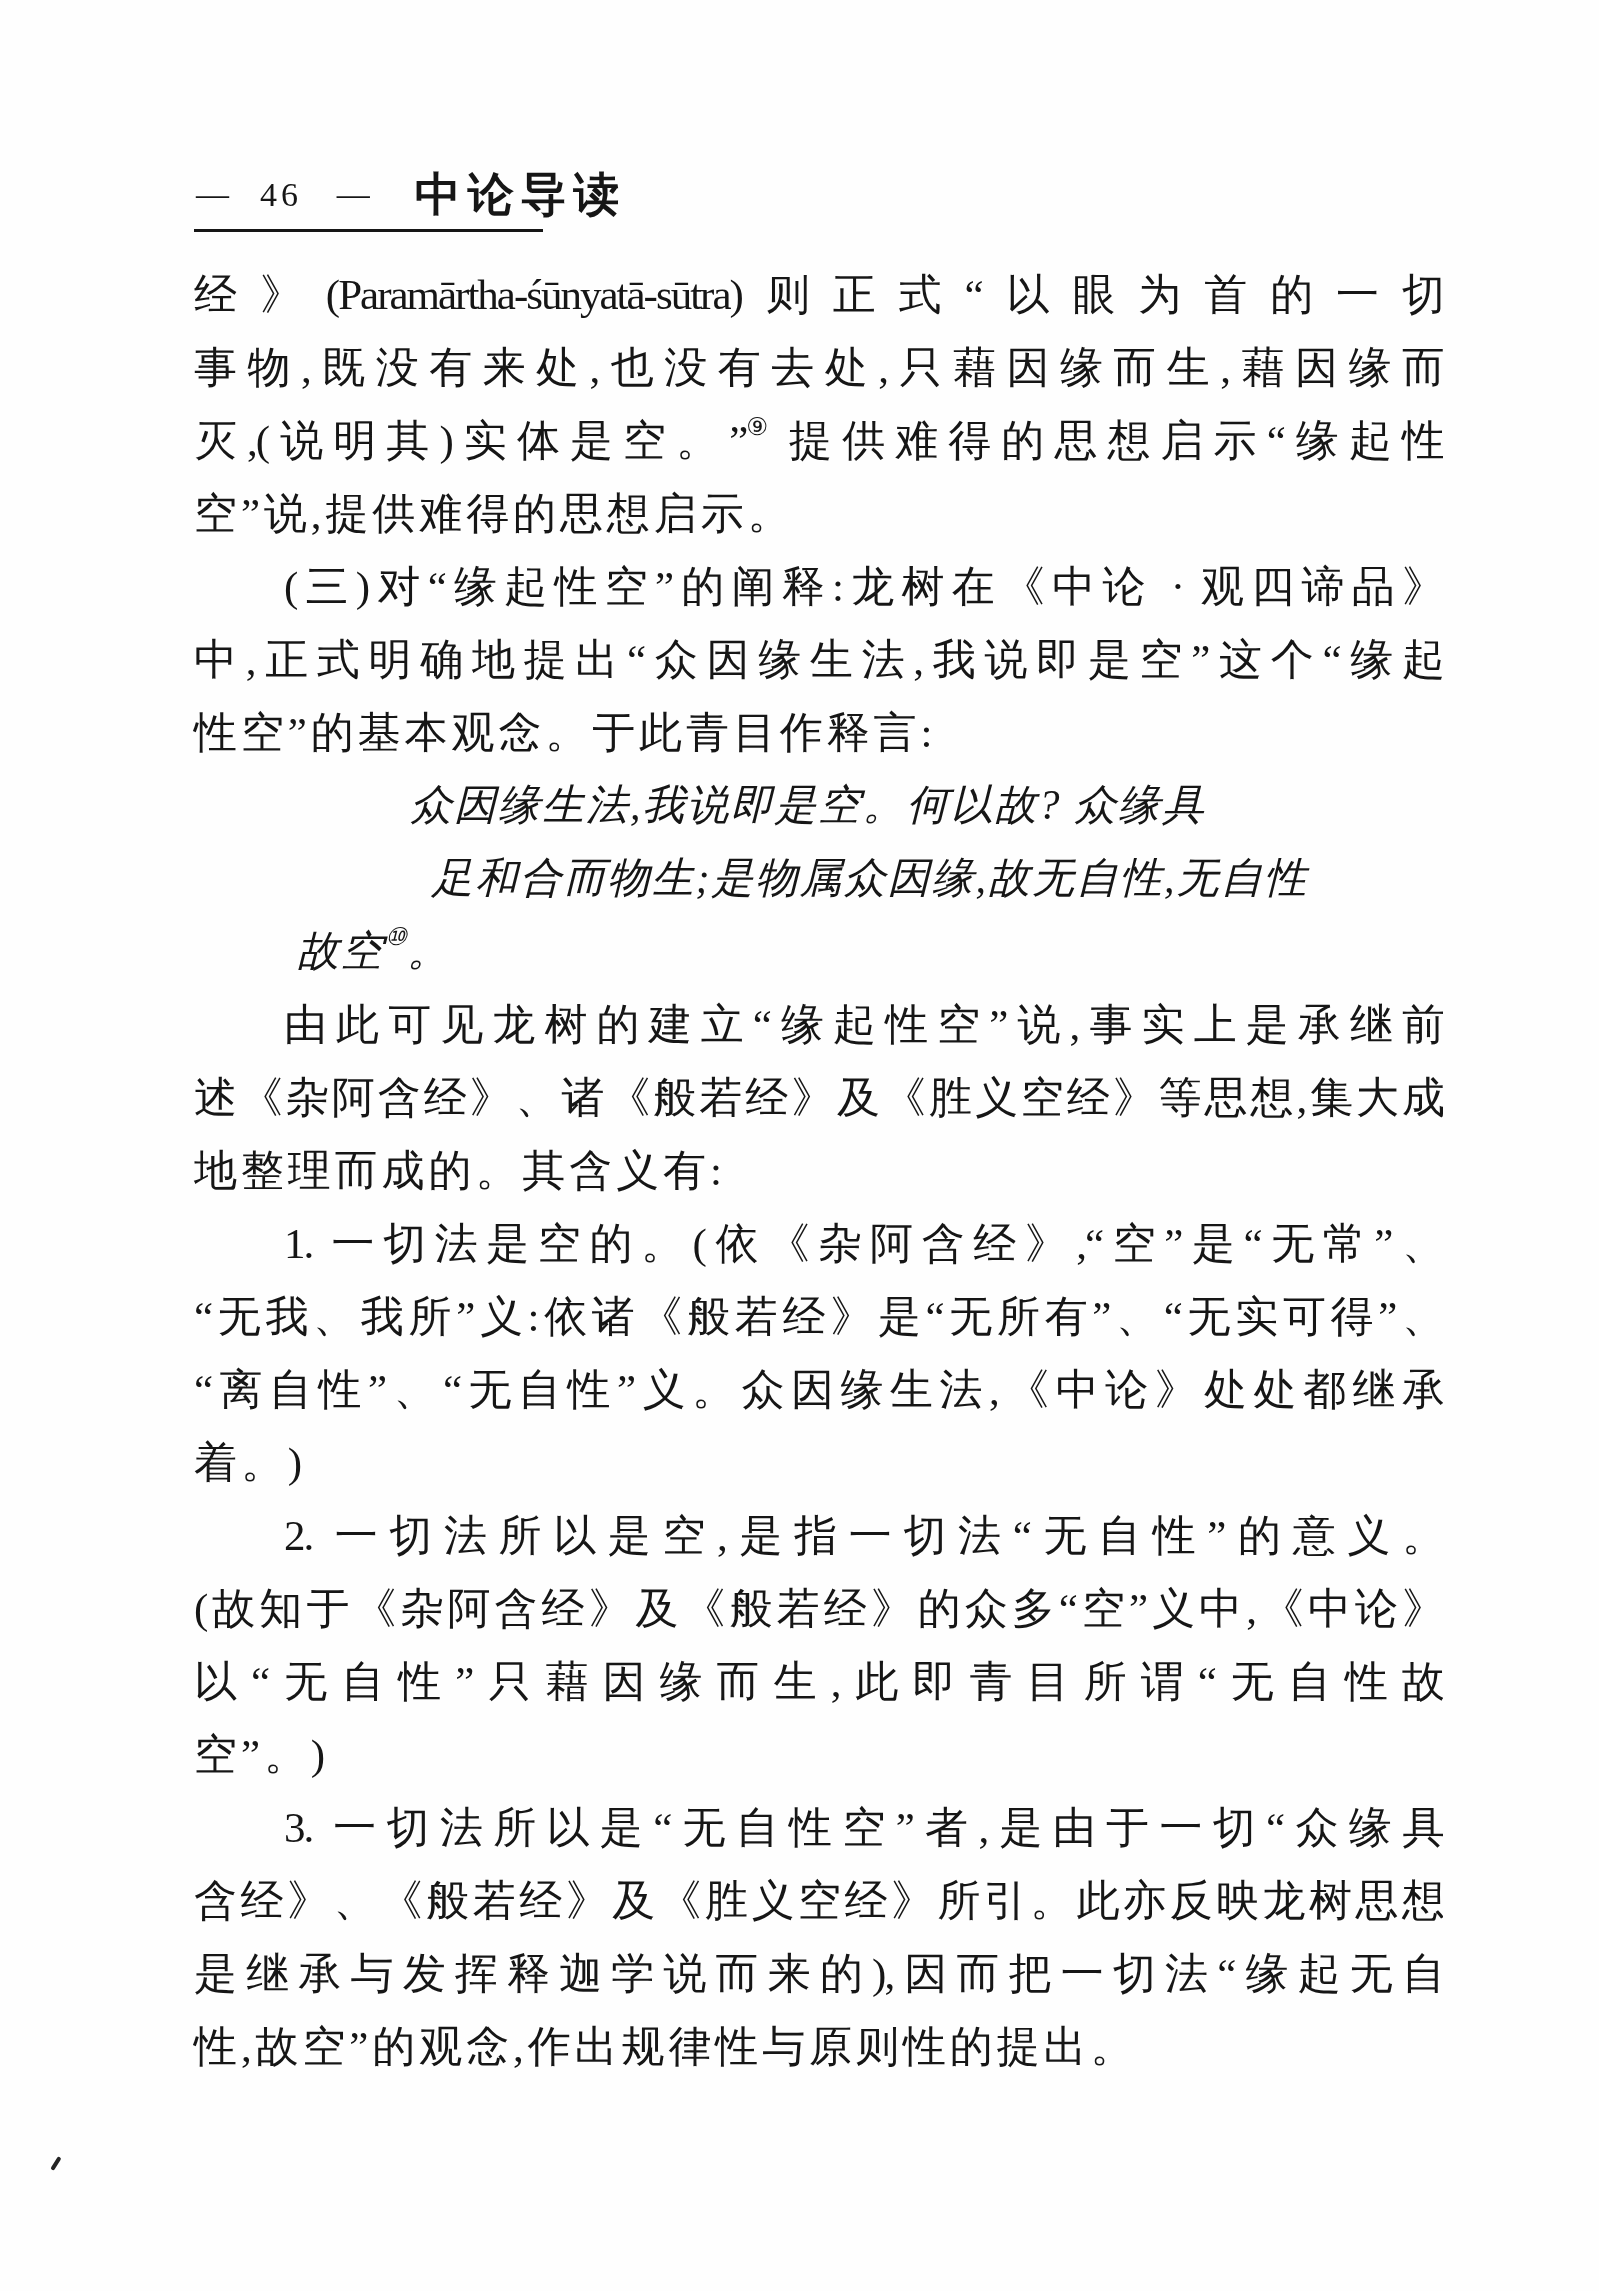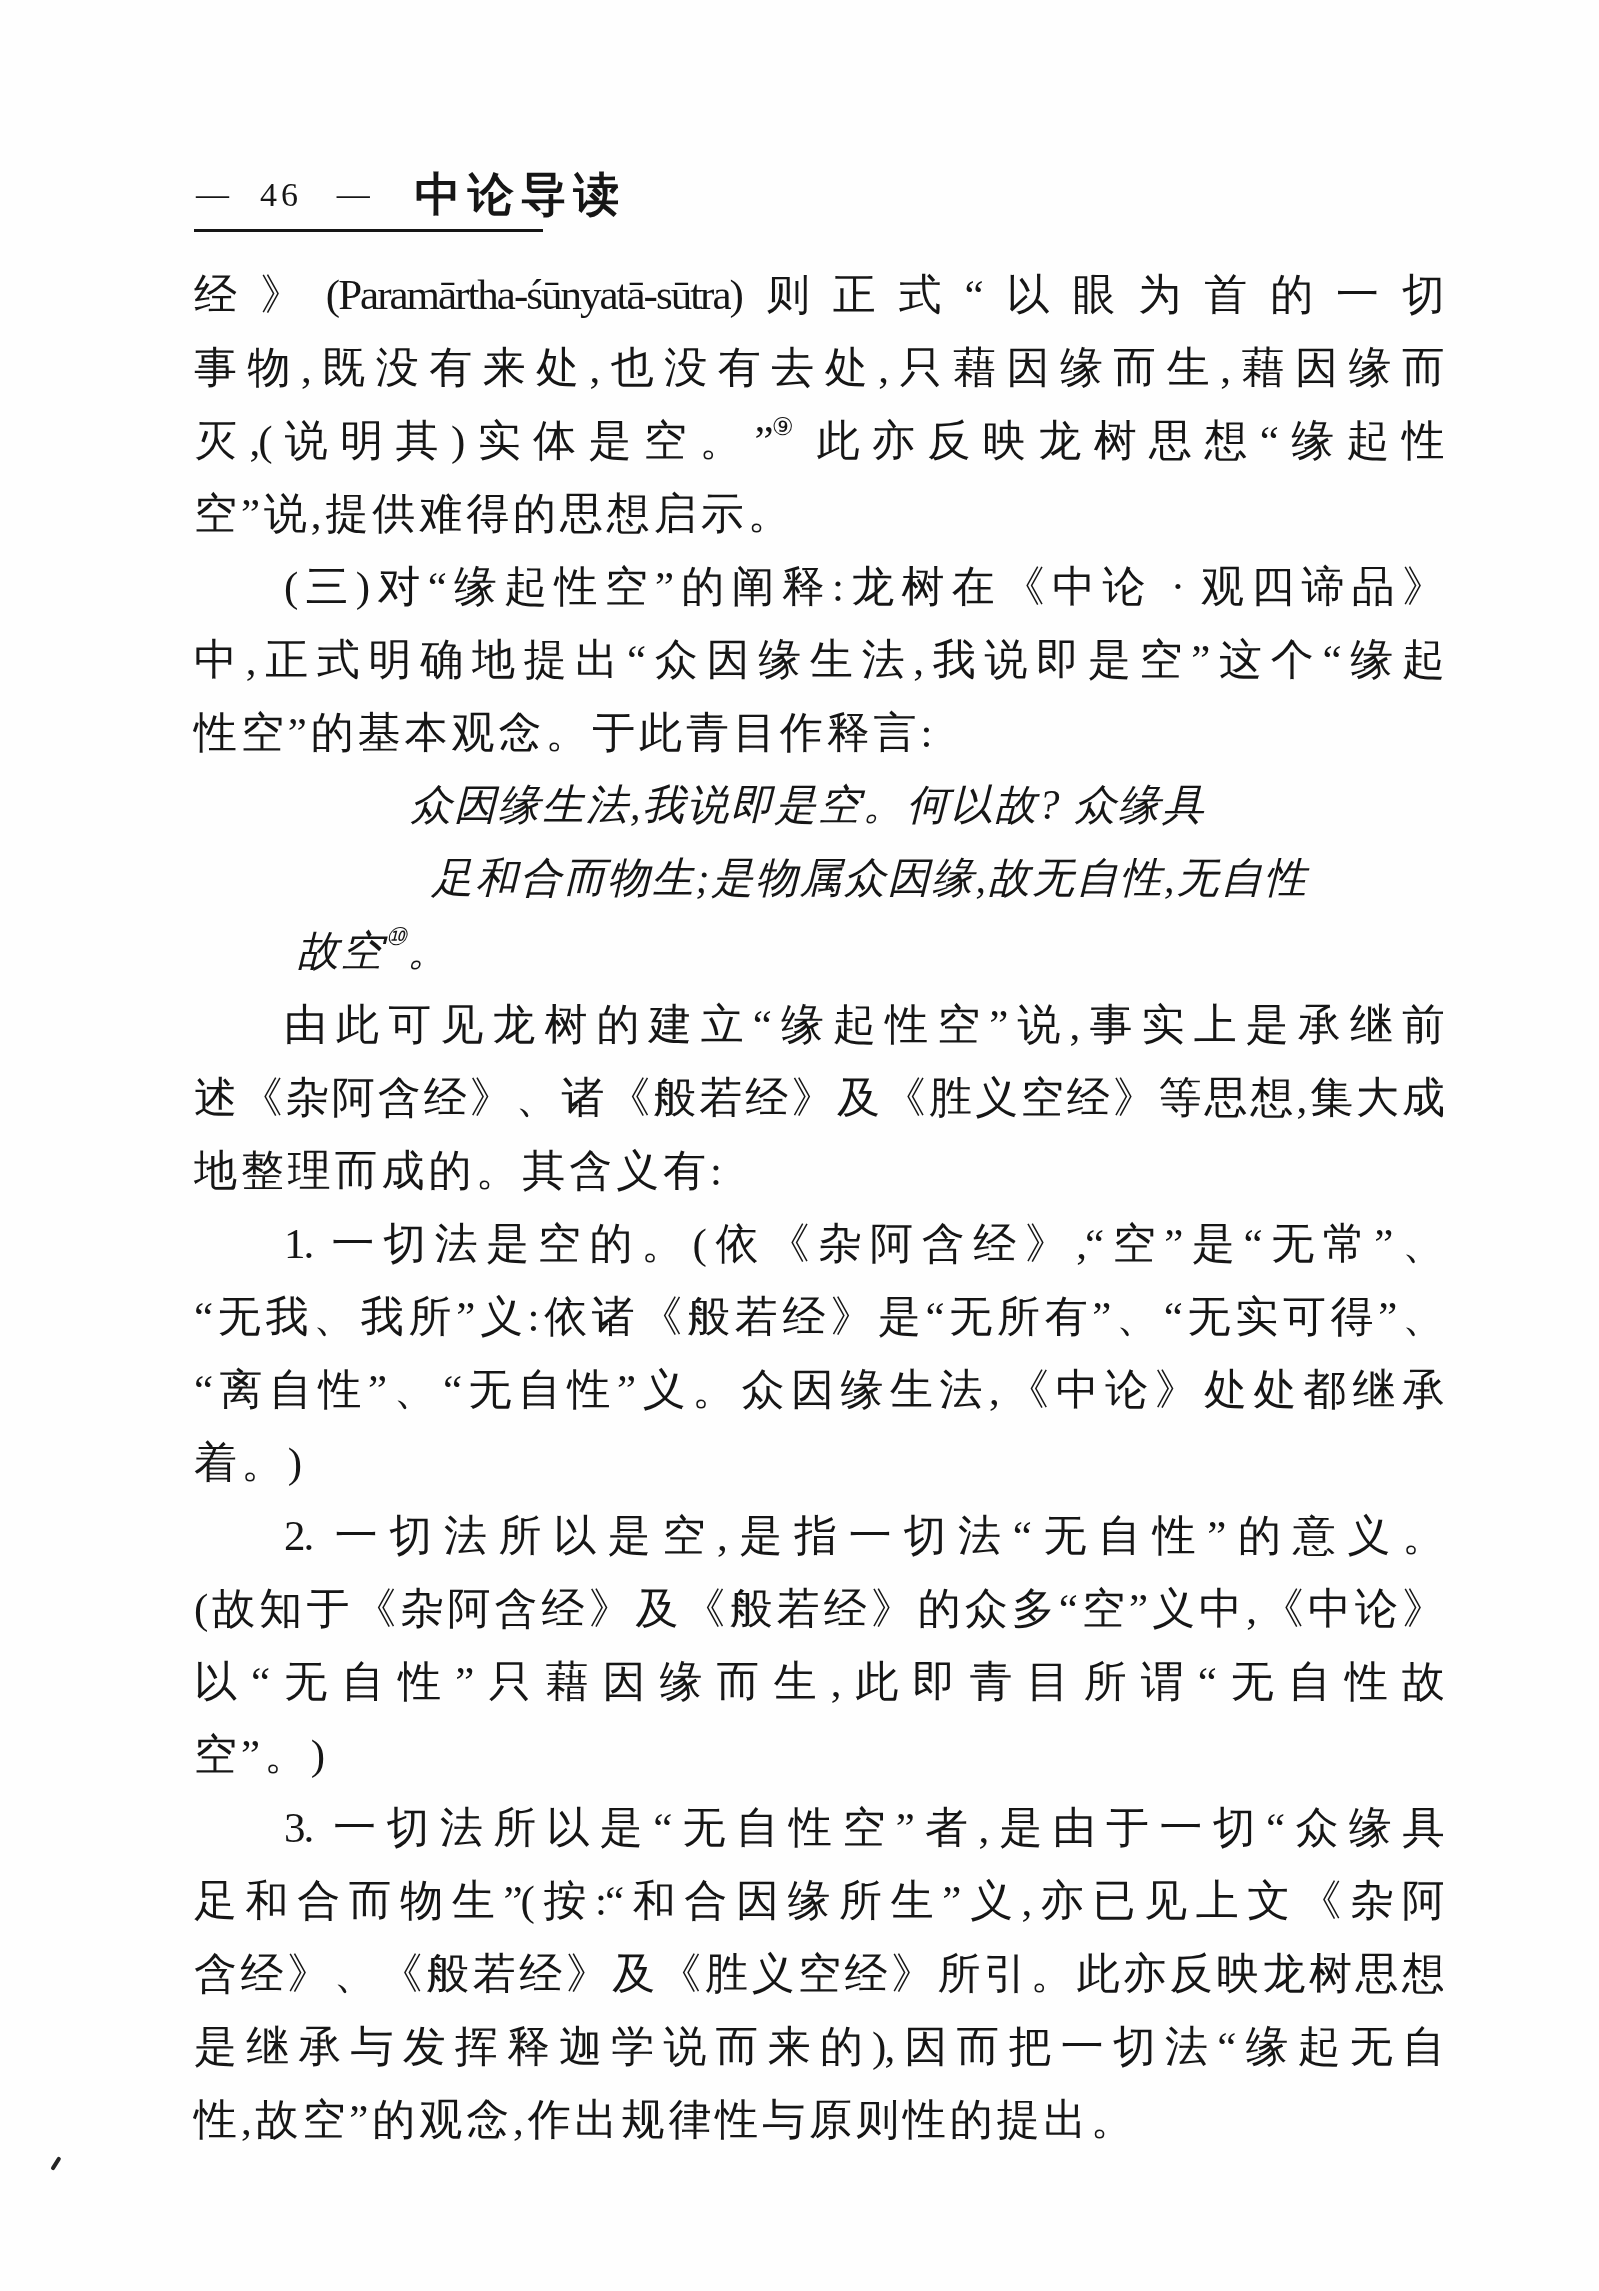--- a/index.html
+++ b/index.html
@@ -81,41 +81,40 @@
     <span class="dash">—</span>
     <span class="pgnum">46</span>
     <span class="dash dash2">—</span>
     <span class="booktitle">中论导读</span>
   </div>
   <div class="head-rule"></div>
 
   <div class="text-block">
       <div class="line body justify"><span class="seg">经》(Paramārtha-śūnyatā-sūtra)则正式“以眼为首的一切</span></div>
       <div class="line body justify"><span class="seg">事物,既没有来处,也没有去处,只藉因缘而生,藉因缘而</span></div>
-      <div class="line body justify"><span class="seg">灭,(说明其)实体是空。”</span><span class="sup">⑨</span><span class="seg"> 此亦反映龙树思想“缘起性</span></div>
+      <div class="line body justify"><span class="seg">灭,(说明其)实体是空。”</span><span class="sup">⑨</span><span class="seg"> 提供难得的思想启示“缘起性</span></div>
       <div class="line body"><span class="seg">空”说,提供难得的思想启示。</span></div>
       <div class="line body justify" style="padding-left: 90px;"><span class="seg">(三)对“缘起性空”的阐释:龙树在《中论 · 观四谛品》</span></div>
       <div class="line body justify"><span class="seg">中,正式明确地提出“众因缘生法,我说即是空”这个“缘起</span></div>
       <div class="line body"><span class="seg">性空”的基本观念。于此青目作释言:</span></div>
       <div class="line quote" style="padding-left: 216px;"><span class="seg">众因缘生法,我说即是空。何以故? 众缘具</span></div>
       <div class="line quote" style="padding-left: 103px; text-align: center;"><span class="seg">足和合而物生;是物属众因缘,故无自性,无自性</span></div>
       <div class="line quote" style="padding-left: 103px;"><span class="seg">故空</span><span class="sup">⑩</span><span class="seg">。</span></div>
       <div class="line body justify" style="padding-left: 90px;"><span class="seg">由此可见龙树的建立“缘起性空”说,事实上是承继前</span></div>
       <div class="line body justify"><span class="seg">述《杂阿含经》、诸《般若经》及《胜义空经》等思想,集大成</span></div>
       <div class="line body"><span class="seg">地整理而成的。其含义有:</span></div>
       <div class="line body justify" style="padding-left: 90px;"><span class="seg">1. 一切法是空的。(依《杂阿含经》,“空”是“无常”、</span></div>
       <div class="line body justify"><span class="seg">“无我、我所”义:依诸《般若经》是“无所有”、“无实可得”、</span></div>
       <div class="line body justify"><span class="seg">“离自性”、“无自性”义。众因缘生法,《中论》处处都继承</span></div>
       <div class="line body"><span class="seg">着。)</span></div>
       <div class="line body justify" style="padding-left: 90px;"><span class="seg">2. 一切法所以是空,是指一切法“无自性”的意义。</span></div>
       <div class="line body justify"><span class="seg">(故知于《杂阿含经》及《般若经》的众多“空”义中,《中论》</span></div>
       <div class="line body justify"><span class="seg">以“无自性”只藉因缘而生,此即青目所谓“无自性故</span></div>
       <div class="line body"><span class="seg">空”。)</span></div>
       <div class="line body justify" style="padding-left: 90px;"><span class="seg">3. 一切法所以是“无自性空”者,是由于一切“众缘具</span></div>
-      <div class="line body justify"><span class="seg">足和合而物生”(按:“和合因缘所生”义,亦已见上文《杂阿</span></div>
       <div class="line body justify"><span class="seg">含经》、《般若经》及《胜义空经》所引。此亦反映龙树思想</span></div>
       <div class="line body justify"><span class="seg">是继承与发挥释迦学说而来的),因而把一切法“缘起无自</span></div>
       <div class="line body"><span class="seg">性,故空”的观念,作出规律性与原则性的提出。</span></div>
     </div>
 
   <div class="scan-artifact"></div>
 
 </div>
 
 

